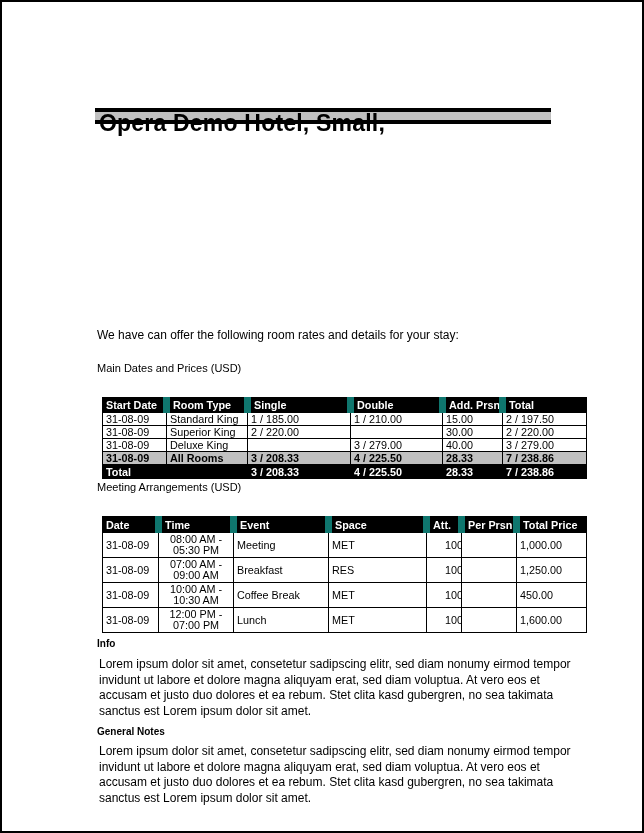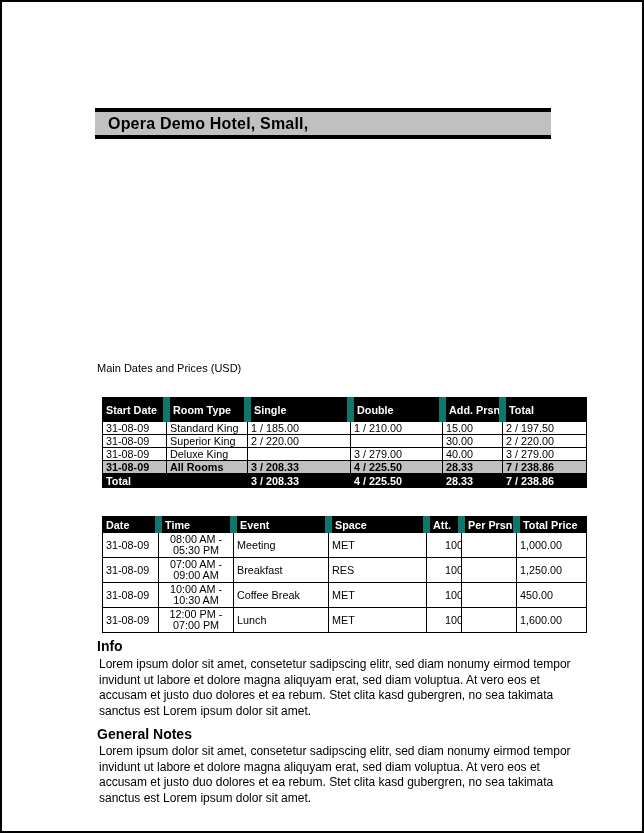--- a/index.html
+++ b/index.html
@@ -17,24 +17,24 @@
 
   
   .title-bar {
     position: absolute;
     left: 93px;
     top: 106px;
     width: 456px;
     background: #c0c0c0;
     border-top: 4px solid #000;
     border-bottom: 4px solid #000;
-    height: 31px;
+    height: 16px;
     line-height: 23px;
-    padding-left: 13px;
-    font-size: 16px;
+    padding-left: 4px;
+    font-size: 23px;
     font-weight: bold;
     letter-spacing: 0.2px;
     white-space: nowrap;
   }
 
   .intro {
     position: absolute;
     left: 95px;
     top: 326px;
     width: 490px;
@@ -47,21 +47,21 @@
     font-size: 11px;
     font-weight: normal;
     white-space: nowrap;
   }
   .h-rates    { top: 360px; }
   .h-meetings { top: 479px; }
 
   .sub-heading {
     position: absolute;
     left: 95px;
-    font-size: 14px;
+    font-size: 10px;
     font-weight: bold;
     white-space: nowrap;
   }
   .h-info  { top: 636px; }
   .h-notes { top: 724px; }
 
   .para {
     position: absolute;
     left: 97px;
     width: 484px;
@@ -91,21 +91,21 @@
     color: #fff;
     text-align: left;
     font-weight: bold;
   }
   thead th + th { border-left: 7px solid #0f766e; }
   .num { text-align: left; }
   .ctr { text-align: center; padding-left: 18px; }
 
   
   .t-rates { top: 395px; }
-  .t-rates thead th { height: 24px; }
+  .t-rates thead th { height: 15px; }
   .t-rates td { height: 12px; }
   .row-allrooms td { background: #c0c0c0; font-weight: bold; }
   .row-total td {
     background: #000;
     color: #fff;
     font-weight: bold;
     height: 14px;
   }
   .row-total td + td { border-left: 1px solid #9a9a9a; }
 
@@ -120,20 +120,21 @@
 </style>
 </head>
 <body>
 
 <div class="page">
 
   <div class="title-bar">
     <span>Opera Demo Hotel, Small,</span>
   </div>
 
+  <p class="intro">We have can offer the following room rates and details for your stay:</p>
 
   <div class="section-heading h-rates">Main Dates and Prices (USD)</div>
 
   <table class="t-rates">
     <colgroup>
       <col style="width:64px">
         <col style="width:81px">
         <col style="width:103px">
       <col style="width:92px">
         <col style="width:60px">
@@ -186,20 +187,21 @@
         <td>Total</td>
         <td></td>
         <td class="num">3 / 208.33</td>
         <td class="num">4 / 225.50</td>
         <td class="num">28.33</td>
         <td class="num">7 / 238.86</td>
       </tr>
     </tbody>
   </table>
 
+  <div class="section-heading h-meetings">Meeting Arrangements (USD)</div>
 
   <table class="t-meetings">
     <colgroup>
       <col style="width:56px">
         <col style="width:75px">
         <col style="width:95px">
       <col style="width:98px">
         <col style="width:35px">
         <col style="width:55px">
       <col style="width:70px">

